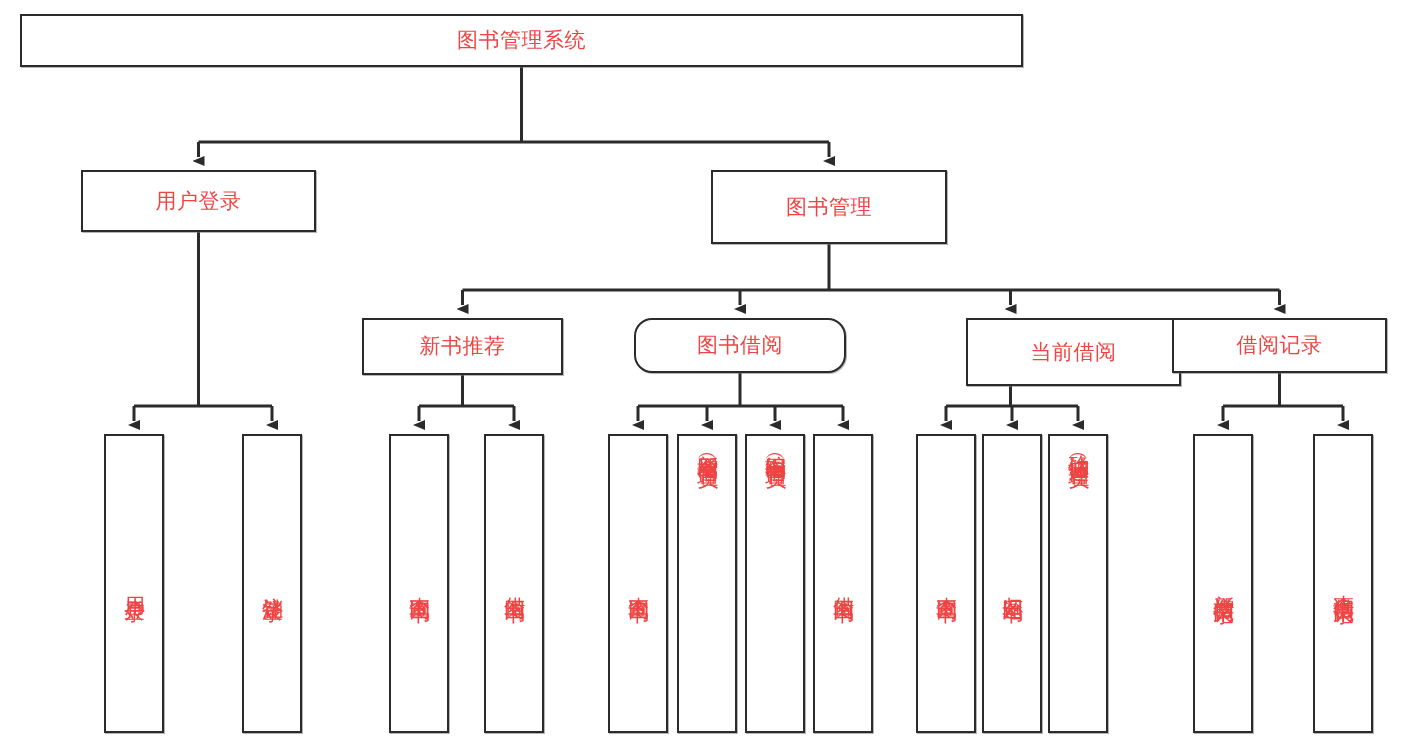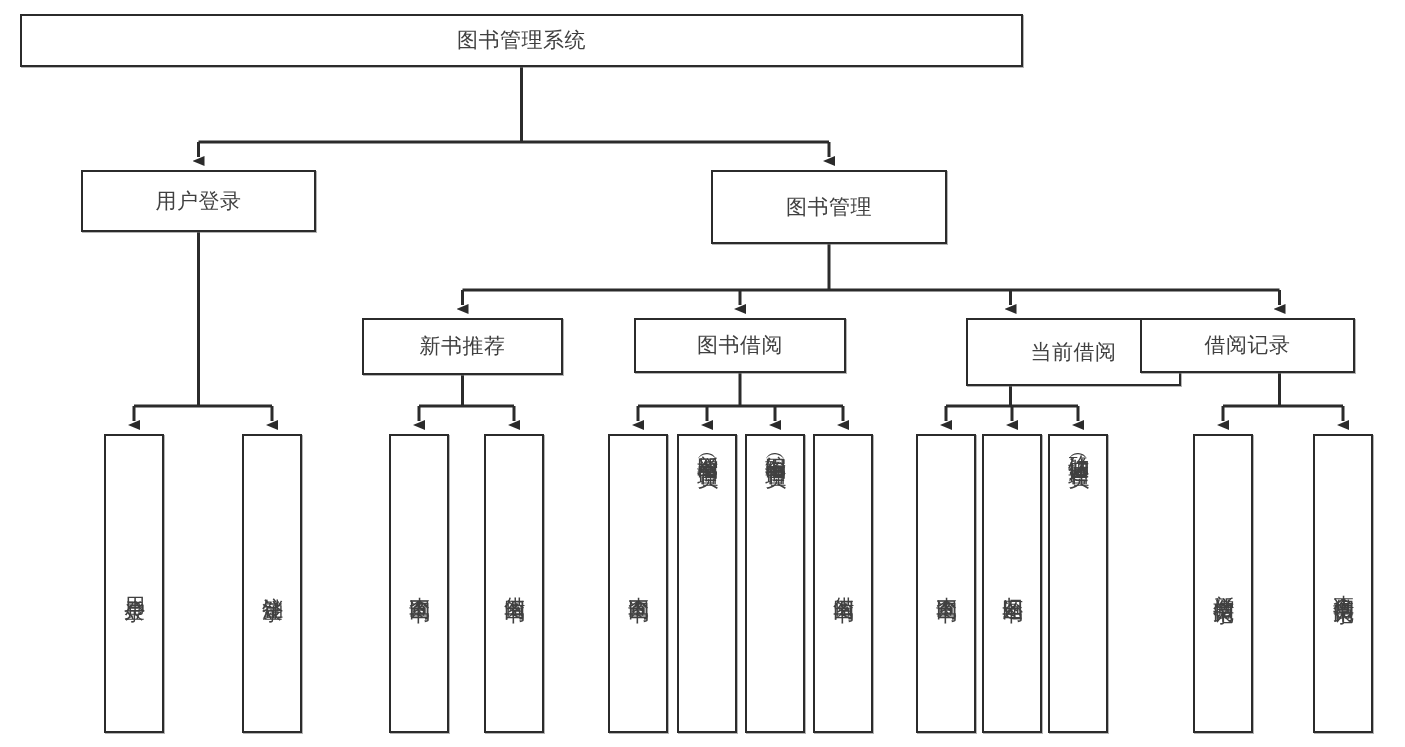--- a/index.html
+++ b/index.html
@@ -27,21 +27,21 @@
   }
   .node {
     position: absolute;
     box-sizing: border-box;
     background: #ffffff;
     border: 2px solid #2b2b2b;
     box-shadow: 1px 1px 0 rgba(120,120,120,0.55);
     display: flex;
     align-items: center;
     justify-content: center;
-    color: #404040;
+    color: #ef4444;
   }
   .node .label {
     white-space: nowrap;
     letter-spacing: 0.5px;
   }
   .node.horiz .label {
     font-size: 21px;
     line-height: 1;
   }
   
@@ -126,27 +126,27 @@
       </div>
       <div class="node horiz" style="left: 81px; top: 170px; width: 235px; height: 62px;">
         <span class="label">用户登录</span>
       </div>
       <div class="node horiz" style="left: 711px; top: 170px; width: 236px; height: 74px;">
         <span class="label">图书管理</span>
       </div>
       <div class="node horiz" style="left: 362px; top: 318px; width: 201px; height: 57px;">
         <span class="label">新书推荐</span>
       </div>
-      <div class="node horiz" style="left: 634px; top: 318px; width: 212px; height: 55px;">
+      <div class="node horiz" style="left: 634px; top: 318px; width: 212px; height: 55px; border-radius: 18px;">
         <span class="label">图书借阅</span>
       </div>
       <div class="node horiz" style="left: 927px; top: 318px; width: 215px; height: 68px; margin-left: 39px;">
         <span class="label">当前借阅</span>
       </div>
-      <div class="node horiz" style="left: 1140px; top: 318px; width: 215px; height: 55px;">
+      <div class="node horiz" style="left: 1172px; top: 318px; width: 215px; height: 55px;">
         <span class="label">借阅记录</span>
       </div>
       <div class="node vert center" style="left: 104px; top: 434px; width: 60px; height: 299px;">
         <span class="label">用户登录</span>
       </div>
       <div class="node vert center" style="left: 242px; top: 434px; width: 60px; height: 299px;">
         <span class="label">注销登录</span>
       </div>
       <div class="node vert center" style="left: 389px; top: 434px; width: 60px; height: 299px;">
         <span class="label">查询图书</span>

